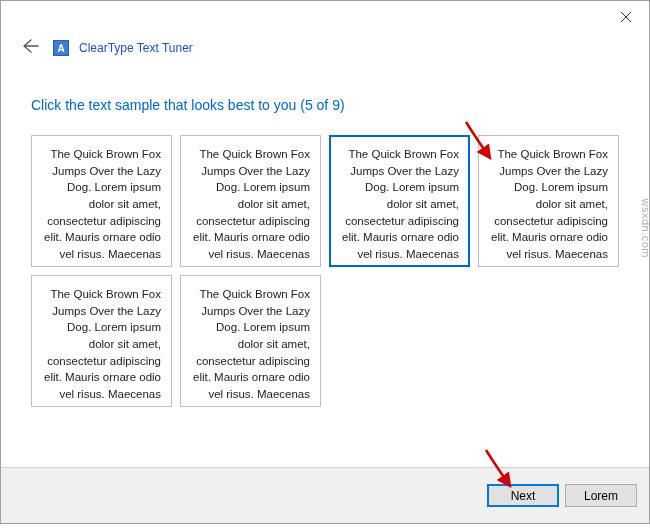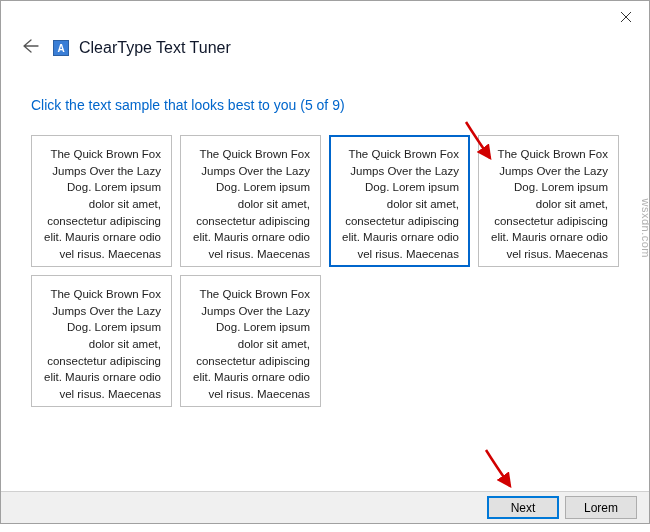--- a/index.html
+++ b/index.html
@@ -54,22 +54,22 @@
       background: #3a7ed6;
       color: #fff;
       font-weight: bold;
       font-size: 10px;
       display: flex;
       align-items: center;
       justify-content: center;
       border: 1px solid #2b5fa3;
     }
     .app-title {
-      font-size: 16px;
-      color: #0f172a;
+      font-size: 12px;
+      color: #1d4ed8;
     }
     .content {
       padding: 28px 30px 0 30px;
     }
     .instruction {
       color: #0066cc;
       font-size: 14px;
       margin-bottom: 22px;
     }
     .grid {
@@ -90,21 +90,21 @@
     }
     .sample.selected {
       border: 2px solid #0066cc;
       padding: 9px 9px;
     }
     .footer {
       position: absolute;
       bottom: 0;
       left: 0;
       right: 0;
-      height: 32px;
+      height: 56px;
       border-top: 1px solid #d0d0d0;
       background: #f0f0f0;
       display: flex;
       align-items: center;
       justify-content: flex-end;
       padding: 0 12px;
       gap: 6px;
     }
     .btn {
       min-width: 72px;

